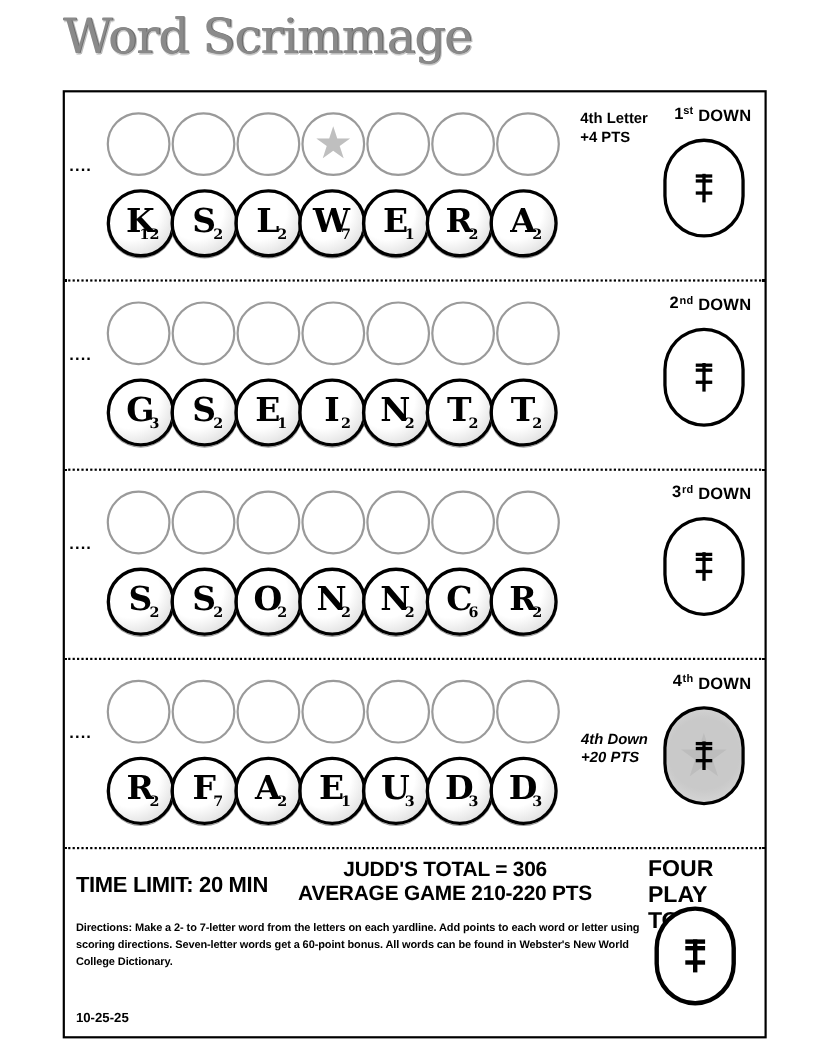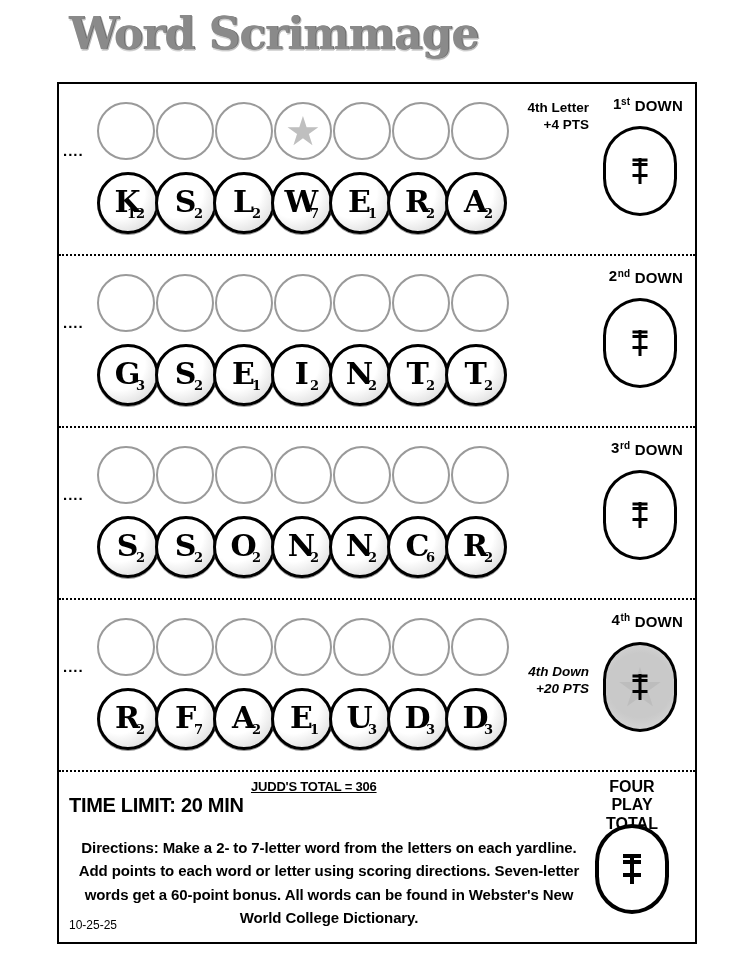--- a/index.html
+++ b/index.html
@@ -15,30 +15,29 @@
     color: #000;
     overflow: hidden;
   }
 
   
   #puzzle-title {
     position: absolute;
     left: 57px;
     top: 8px;
     font-family: "DejaVu Serif", serif;
-    font-weight: bold;
+    font-weight: normal;
     font-size: 44px;
     letter-spacing: -1px;
     color: #8a8a8a;
     text-shadow:
        1px 0 0 #6e6e6e,
        2px 1px 0 #bdbdbd,
        1px 2px 0 #d8d8d8;
     white-space: nowrap;
-    margin-left: 12px;
   }
 
   
   #board {
     position: absolute;
     left: 57px;
     top: 82px;
     width: 640px;
     height: 862px;
     border: 2px solid #000;
@@ -192,21 +191,21 @@
     background: #000;
   }
   .football .star-glyph {
     font-size: 54px;
     color: #bdbdbd;
   }
 
   
   .bonus-note {
     position: absolute;
-    text-align: right;
+    text-align: left;
     font-size: 13.5px;
     font-weight: bold;
     line-height: 1.25;
     white-space: nowrap;
   }
   #bonus-row1 { right: 106px; top: 16px; }
   #bonus-row4 { right: 106px; top: 64px; font-style: italic; }
 
   
   #footer {
@@ -217,53 +216,51 @@
   #time-limit {
     position: absolute;
     left: 10px;
     top: 22px;
     font-size: 20px;
     font-weight: bold;
     letter-spacing: -0.3px;
   }
   #totals {
     position: absolute;
-    left: 192px;
+    left: 212px;
     top: 8px;
     text-align: center;
-    font-size: 13px;
+    font-size: 19px;
     font-weight: bold;
     line-height: 1.15;
     letter-spacing: -0.2px;
-    text-decoration: underline;
   }
   #directions {
     position: absolute;
     left: 10px;
     top: 64px;
     width: 520px;
-    font-size: 15px;
+    font-size: 10px;
     font-weight: bold;
     line-height: 1.55;
     letter-spacing: -0.1px;
-    text-align: center;
   }
   #date-stamp {
     position: absolute;
     left: 10px;
     bottom: 10px;
     font-size: 12px;
-    font-weight: normal;
+    font-weight: bold;
   }
   #four-play-label {
     position: absolute;
     right: 20px;
     top: 6px;
-    text-align: center;
-    font-size: 16px;
+    text-align: left;
+    font-size: 21px;
     font-weight: bold;
     line-height: 1.15;
     width: 86px;
   }
   #four-play-ball {
     position: absolute;
     right: 26px;
     top: 52px;
     width: 74px;
     height: 90px;
@@ -528,20 +525,21 @@
       <span class="star-glyph">★</span>
       <span class="laces"></span>
       <span class="lace-extra"></span>
     </div>
   </div>
 
   <div id="footer">
     <div id="time-limit">TIME LIMIT: 20 MIN</div>
     <div id="totals">
       <div>JUDD'S TOTAL = 306</div>
+      <div>AVERAGE GAME 210-220 PTS</div>
     </div>
     <div id="directions">Directions: Make a 2- to 7-letter word from the letters on each yardline. Add points to each word or letter using scoring directions. Seven-letter words get a 60-point bonus. All words can be found in Webster's New World College Dictionary.</div>
     <div id="date-stamp">10-25-25</div>
     <div id="four-play-label">
       <div>FOUR PLAY</div>
       <div>TOTAL</div>
     </div>
     <div id="four-play-ball">
       <span class="laces"></span>
       <span class="lace-extra"></span>

